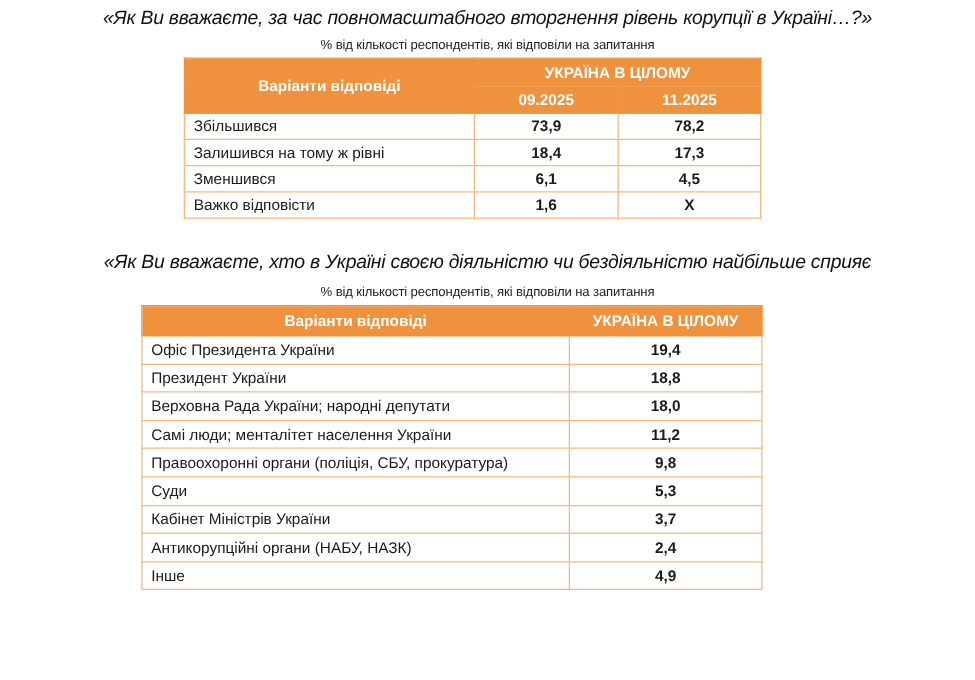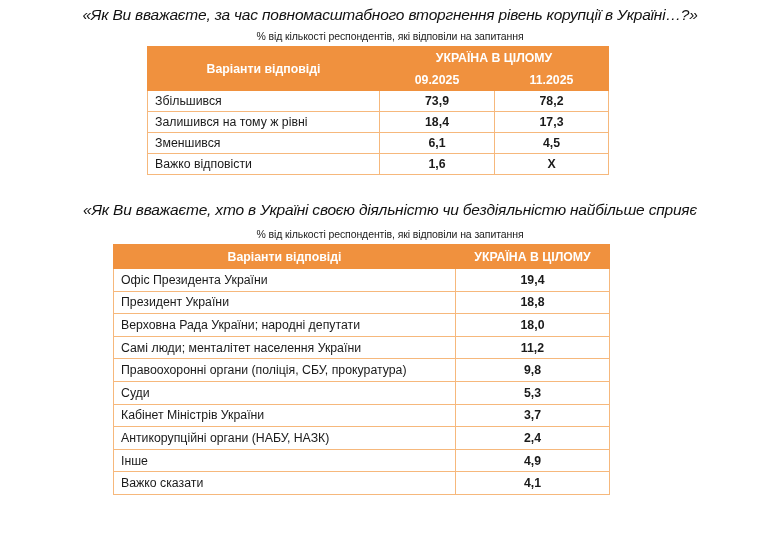--- a/index.html
+++ b/index.html
@@ -219,21 +219,17 @@
           <td class="cell-val">3,7</td>
         </tr>
         <tr>
           <td class="cell-label">Антикорупційні органи (НАБУ, НАЗК)</td>
           <td class="cell-val">2,4</td>
         </tr>
         <tr>
           <td class="cell-label">Інше</td>
           <td class="cell-val">4,9</td>
         </tr>
-        <tr>
-          <td class="cell-label">Важко сказати</td>
-          <td class="cell-val">4,1</td>
-        </tr>
       </tbody>
     </table>
   </div>
 
 </div>
 
 </body></html>

